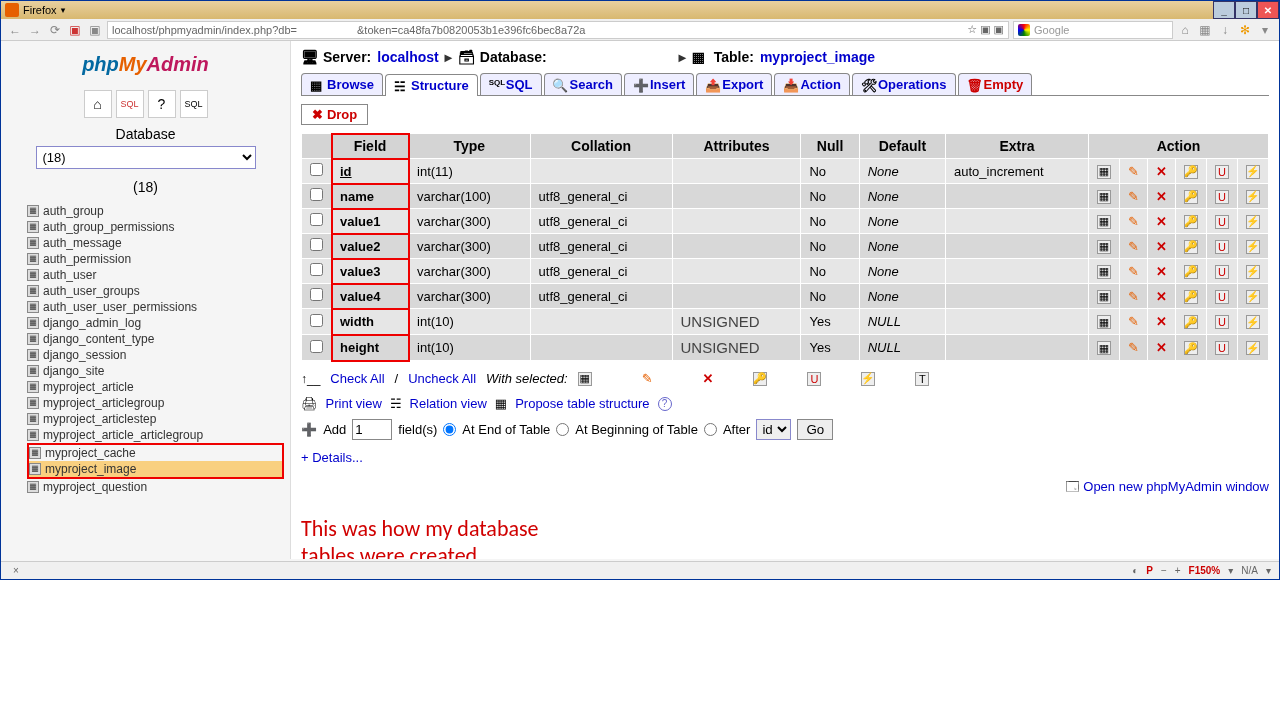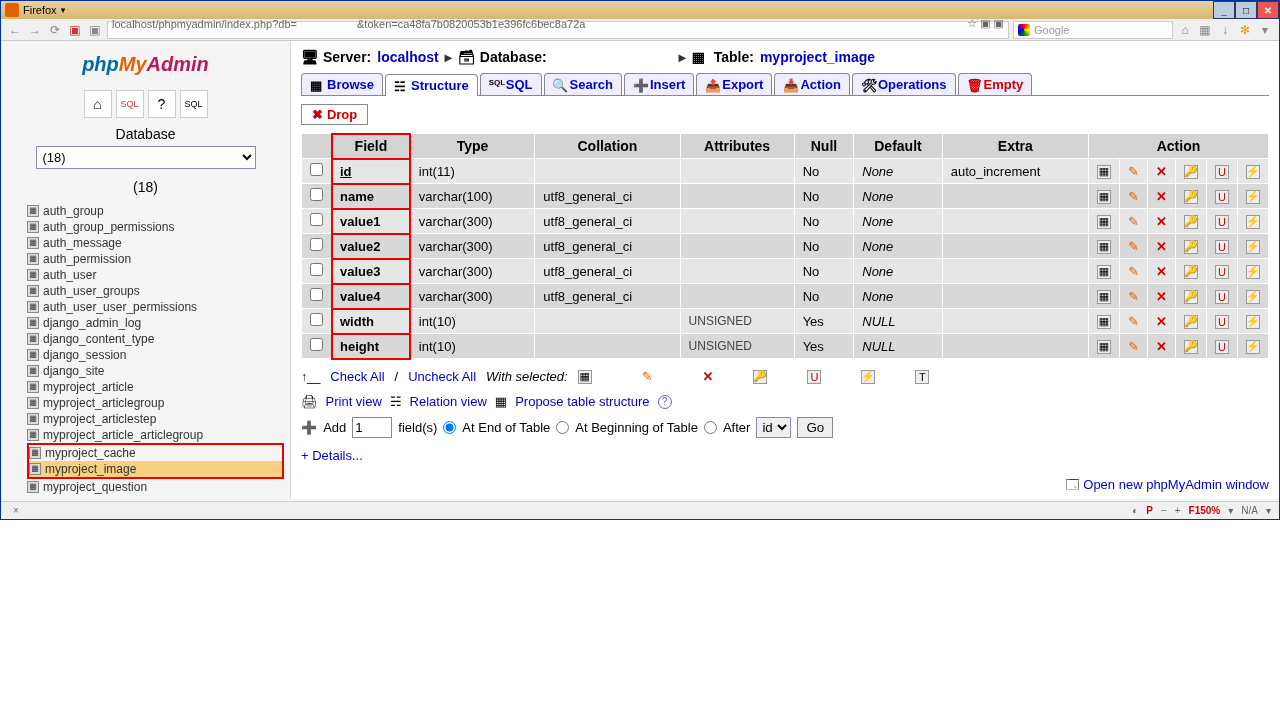--- a/index.html
+++ b/index.html
@@ -1,25 +1,25 @@
 <!DOCTYPE html>
 <html><head>
 <meta charset="utf-8">
 <style>
 * { box-sizing: border-box; margin: 0; padding: 0; }
 body { font-family: Verdana, Arial, sans-serif; font-size: 11px; background: #fff; overflow: hidden; }
-.window { width: 1280px; height: 520px; border: 1px solid #003399; background: #f5f5f5; position: relative; }
+.window { width: 1280px; height: 580px; border: 1px solid #003399; background: #f5f5f5; position: relative; }
 .titlebar { height: 18px; background: linear-gradient(to bottom, #e8d0a0, #d8b870); display: flex; align-items: center; padding: 0 4px; font-size: 11px; }
 .titlebar .ff-logo { width: 14px; height: 14px; background: #e66000; border-radius: 2px; margin-right: 4px; }
 .win-controls { position: absolute; right: 0; top: 0; display: flex; }
 .win-btn { width: 22px; height: 18px; border: 1px solid #336; background: #bcd; display: flex; align-items: center; justify-content: center; font-size: 10px; font-weight: bold; }
 .win-btn.close { background: #e55; color: #fff; }
 .toolbar { height: 22px; background: #f0f0f0; border-bottom: 1px solid #ccc; display: flex; align-items: center; padding: 0 6px; gap: 4px; }
 .nav-btn { width: 16px; height: 16px; color: #888; display: flex; align-items: center; justify-content: center; font-size: 12px; }
-.urlbar { flex: 1; height: 18px; border: 1px solid #ccc; background: #fff; padding: 8px 4px; font-size: 11px; color: #666; display: flex; align-items: flex-end; }
+.urlbar { flex: 1; height: 18px; border: 1px solid #ccc; background: #fff; padding: 8px 4px; font-size: 11px; color: #666; display: flex; align-items: center; }
 .searchbox { width: 160px; height: 18px; border: 1px solid #ccc; background: #fff; padding: 0 4px; font-size: 11px; display: flex; align-items: center; color: #999; }
 .content { display: flex; height: calc(100% - 60px); }
 .sidebar { width: 290px; background: #f5f5f5; border-right: 1px solid #ddd; overflow-y: auto; padding: 6px; }
 .logo { text-align: center; padding: 6px 0; }
 .logo-txt { font-size: 20px; font-weight: bold; font-style: italic; }
 .logo-txt .php { color: #0369a1; } .logo-txt .my { color: #e66000; } .logo-txt .admin { color: #be185d; }
 .side-btns { display: flex; justify-content: center; gap: 4px; margin: 8px 0; }
 .side-btn { width: 28px; height: 28px; border: 1px solid #ccc; background: #fff; display: flex; align-items: center; justify-content: center; font-size: 14px; }
 .db-label { text-align: center; font-size: 14px; margin: 6px 0 4px; }
 .db-select { width: 220px; border: 1px solid #88c; background: #fff; padding: 2px; font-size: 13px; margin: 0 auto 10px; display: block; }
@@ -42,21 +42,21 @@
 .drop-btn { border: 1px solid #888; padding: 2px 10px; margin: 4px 0; display: inline-flex; align-items: center; gap: 4px; font-size: 13px; font-weight: bold; }
 .drop-btn a { color: #cc0000; text-decoration: none; }
 table.struct { border-collapse: collapse; width: 100%; margin: 4px 0; background: #ddd; }
 table.struct th { background: #d4d4d4; border: 1px solid #fff; padding: 4px 8px; font-size: 14px; font-weight: bold; text-align: center; }
 table.struct td { border: 1px solid #fff; padding: 4px 8px; font-size: 13px; }
 table.struct tr.even td { background: #e6e6e6; }
 table.struct tr.odd td { background: #d8d8d8; }
 table.struct .field { font-weight: bold; }
 table.struct .field u { text-decoration: underline; }
 table.struct .checkbox-cell { width: 22px; text-align: center; }
-table.struct .attr { font-size: 12px; color: #444; }
+table.struct .attr { font-size: 15px; color: #444; }
 table.struct .null-default { font-style: italic; }
 table.struct .action-cell { text-align: center; width: 28px; }
 .redbox2 { outline: 2px solid #e00; outline-offset: -1px; }
 .ai-edit { color: #e66000; }
 .ai-drop { color: #cc0000; font-weight: bold; }
 .check-row { padding: 6px 0; font-size: 13px; display: flex; align-items: center; gap: 10px; }
 .check-row a { color: #0000cc; text-decoration: none; }
 .check-row .ws { font-style: italic; }
 .links-row { padding: 4px 0; font-size: 13px; display: flex; align-items: center; gap: 8px; }
 .links-row a { color: #0000cc; text-decoration: none; }

